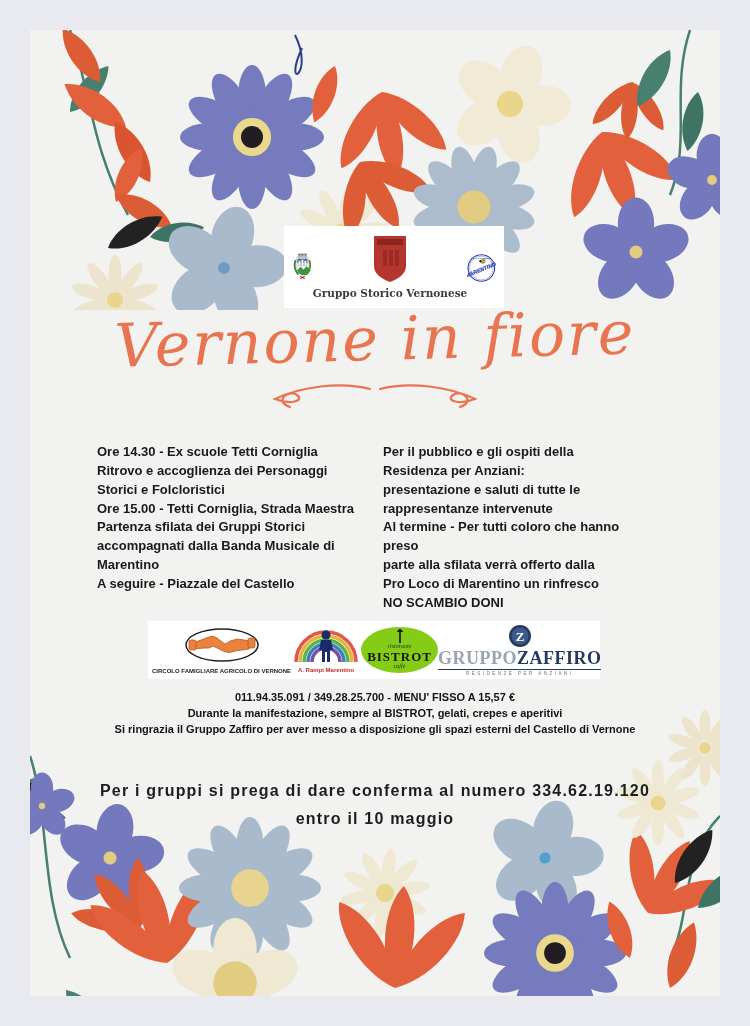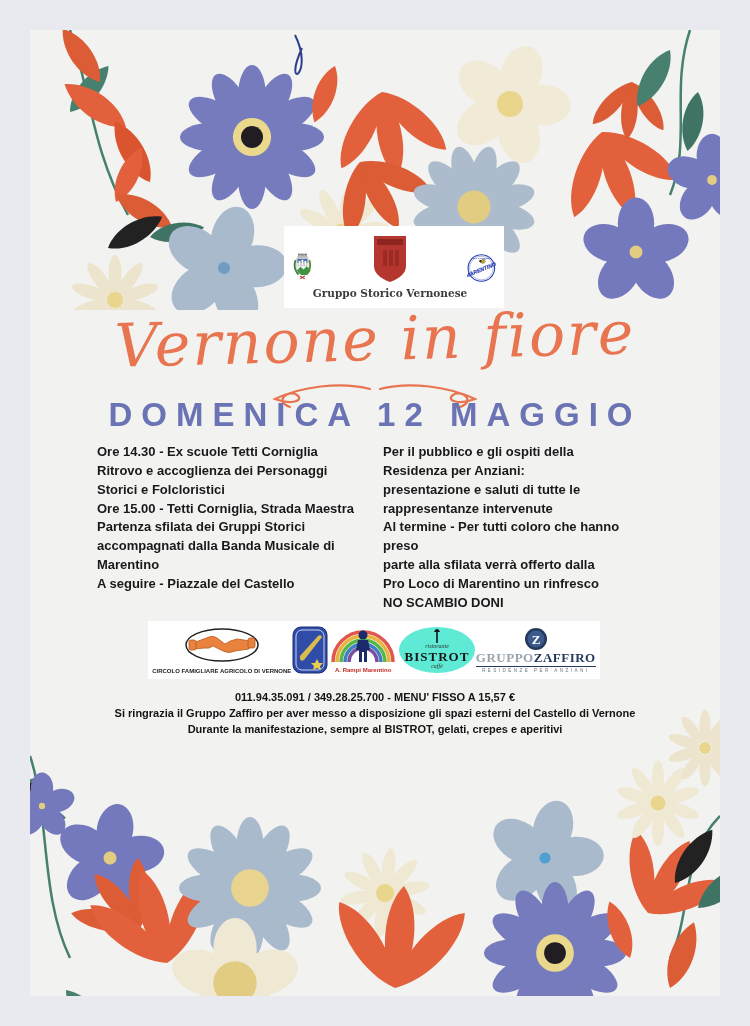--- a/index.html
+++ b/index.html
@@ -29,22 +29,22 @@
   .col-left { width:286px; }
   .col-right { flex:1; }
 
   .sponsor-strip { position:absolute; top:591px; left:118px; width:452px; height:58px; background:#ffffff; z-index:3;
     display:flex; align-items:center; justify-content:space-around; padding:0 4px; }
   .sponsor { display:flex; flex-direction:column; align-items:center; justify-content:center; }
   .sp-caption { font-size:6px; font-weight:bold; color:#222; white-space:nowrap; margin-top:1px; }
   .sp-caption.red { color:#c22a22; }
   .bistrot-name { font-family:"Liberation Serif", serif; font-weight:bold; font-size:13px; letter-spacing:1px; color:#161616; line-height:1; }
   .bistrot-small { font-family:"Liberation Serif", serif; font-style:italic; font-size:6px; color:#333; line-height:1.2; }
-  .bistrot-box { background:#5eead4; border-radius:50%; padding:2px 6px 3px; display:flex; flex-direction:column; align-items:center; }
-  .zaffiro-word { font-family:"Liberation Serif", serif; font-size:13px; font-weight:bold; letter-spacing:0.5px;
+  .bistrot-box { background:#84cc16; border-radius:50%; padding:2px 6px 3px; display:flex; flex-direction:column; align-items:center; }
+  .zaffiro-word { font-family:"Liberation Serif", serif; font-size:18px; font-weight:bold; letter-spacing:0.5px;
     border-bottom:1.5px solid #26395c; line-height:1.15; }
   .zaffiro-word .lt { color:#9aa4ae; } .zaffiro-word .dk { color:#26395c; }
   .zaffiro-sub { font-size:4.5px; letter-spacing:2.5px; color:#6a7482; margin-top:1.5px; }
 
   .info { position:absolute; top:659px; left:25px; width:640px; z-index:4; text-align:center;
     font-size:11px; font-weight:bold; color:#141414; line-height:16px; }
   .contact { position:absolute; top:747px; left:0; width:690px; z-index:4; text-align:center;
     font-size:16px; font-weight:bold; color:#1d1d1d; letter-spacing:1.2px; line-height:28px; }
 </style>
 </head>
@@ -190,21 +190,20 @@
       <text x="40" y="50" text-anchor="middle" transform="rotate(-22 40 50)" font-size="15" font-weight="bold" font-style="italic" fill="#2a3db0" stroke="#2a3db0" stroke-width="0.5">MARENTINO</text>
     </svg>
   </div>
 
   <div class="title">Vernone in fiore</div>
   <svg class="flourish" width="260" height="32" viewBox="0 0 260 32">
     <path d="M125,10 C95,2 55,8 30,20 C45,26 60,22 52,16 C44,10 28,22 45,28" stroke="#e87450" stroke-width="2.2" fill="none" stroke-linecap="round"></path>
     <path d="M135,10 C165,2 205,8 230,20 C215,26 200,22 208,16 C216,10 232,22 215,28" stroke="#e87450" stroke-width="2.2" fill="none" stroke-linecap="round"></path>
   </svg>
 
-  <div class="date">DOMENICA 12 MAGGIO</div>
 
   <div class="columns">
     <div class="col col-left">Ore 14.30 - Ex scuole Tetti Corniglia
 Ritrovo e accoglienza dei Personaggi
 Storici e Folcloristici
 Ore 15.00 - Tetti Corniglia, Strada Maestra
 Partenza sfilata dei Gruppi Storici
 accompagnati dalla Banda Musicale di
 Marentino
 A seguire - Piazzale del Castello</div>
@@ -265,25 +264,27 @@
         <circle cx="12" cy="12" r="8.5" fill="#3d5a8c"></circle>
         <text x="12" y="17" text-anchor="middle" font-family="Liberation Serif, serif" font-size="13" font-weight="bold" fill="#ffffff">Z</text>
       </svg>
       <div class="zaffiro-word"><span class="lt">GRUPPO</span><span class="dk">ZAFFIRO</span></div>
       <div class="zaffiro-sub">RESIDENZE PER ANZIANI</div>
     </div>
   </div>
 
   <div class="info">
     <div>011.94.35.091 / 349.28.25.700 - MENU' FISSO A 15,57 €</div>
+    <div>Durante la manifestazione, sempre al BISTROT, gelati, crepes e aperitivi</div>
     <div>Si ringrazia il Gruppo Zaffiro per aver messo a disposizione gli spazi esterni del Castello di Vernone</div>
-    <div>Durante la manifestazione, sempre al BISTROT, gelati, crepes e aperitivi</div>
   </div>
 
   <div class="contact">
+    <div>Per i gruppi si prega di dare conferma al numero 334.62.19.120</div>
+    <div>entro il 10 maggio</div>
   </div>
 
   <svg class="band band-bottom" viewBox="0 0 690 300">
     <path d="M0,60 C20,120 10,200 40,262" stroke="#47806e" stroke-width="2.5" fill="none"></path>
     <path d="M690,120 C650,160 662,220 640,262" stroke="#47806e" stroke-width="2.5" fill="none"></path>
     <use href="#fleaf" transform="translate(18,82) rotate(-120) scale(1.1)" fill="#47806e"></use>
     <use href="#fleaf" transform="translate(36,122) rotate(-80) scale(1.0)" fill="#3f7465"></use>
     <use href="#fleaf" transform="translate(26,100) rotate(-70) scale(0.7)" fill="#222222"></use>
     <g transform="translate(12,110) scale(0.8)">
           <use href="#fp5" fill="#7479bd"></use>

